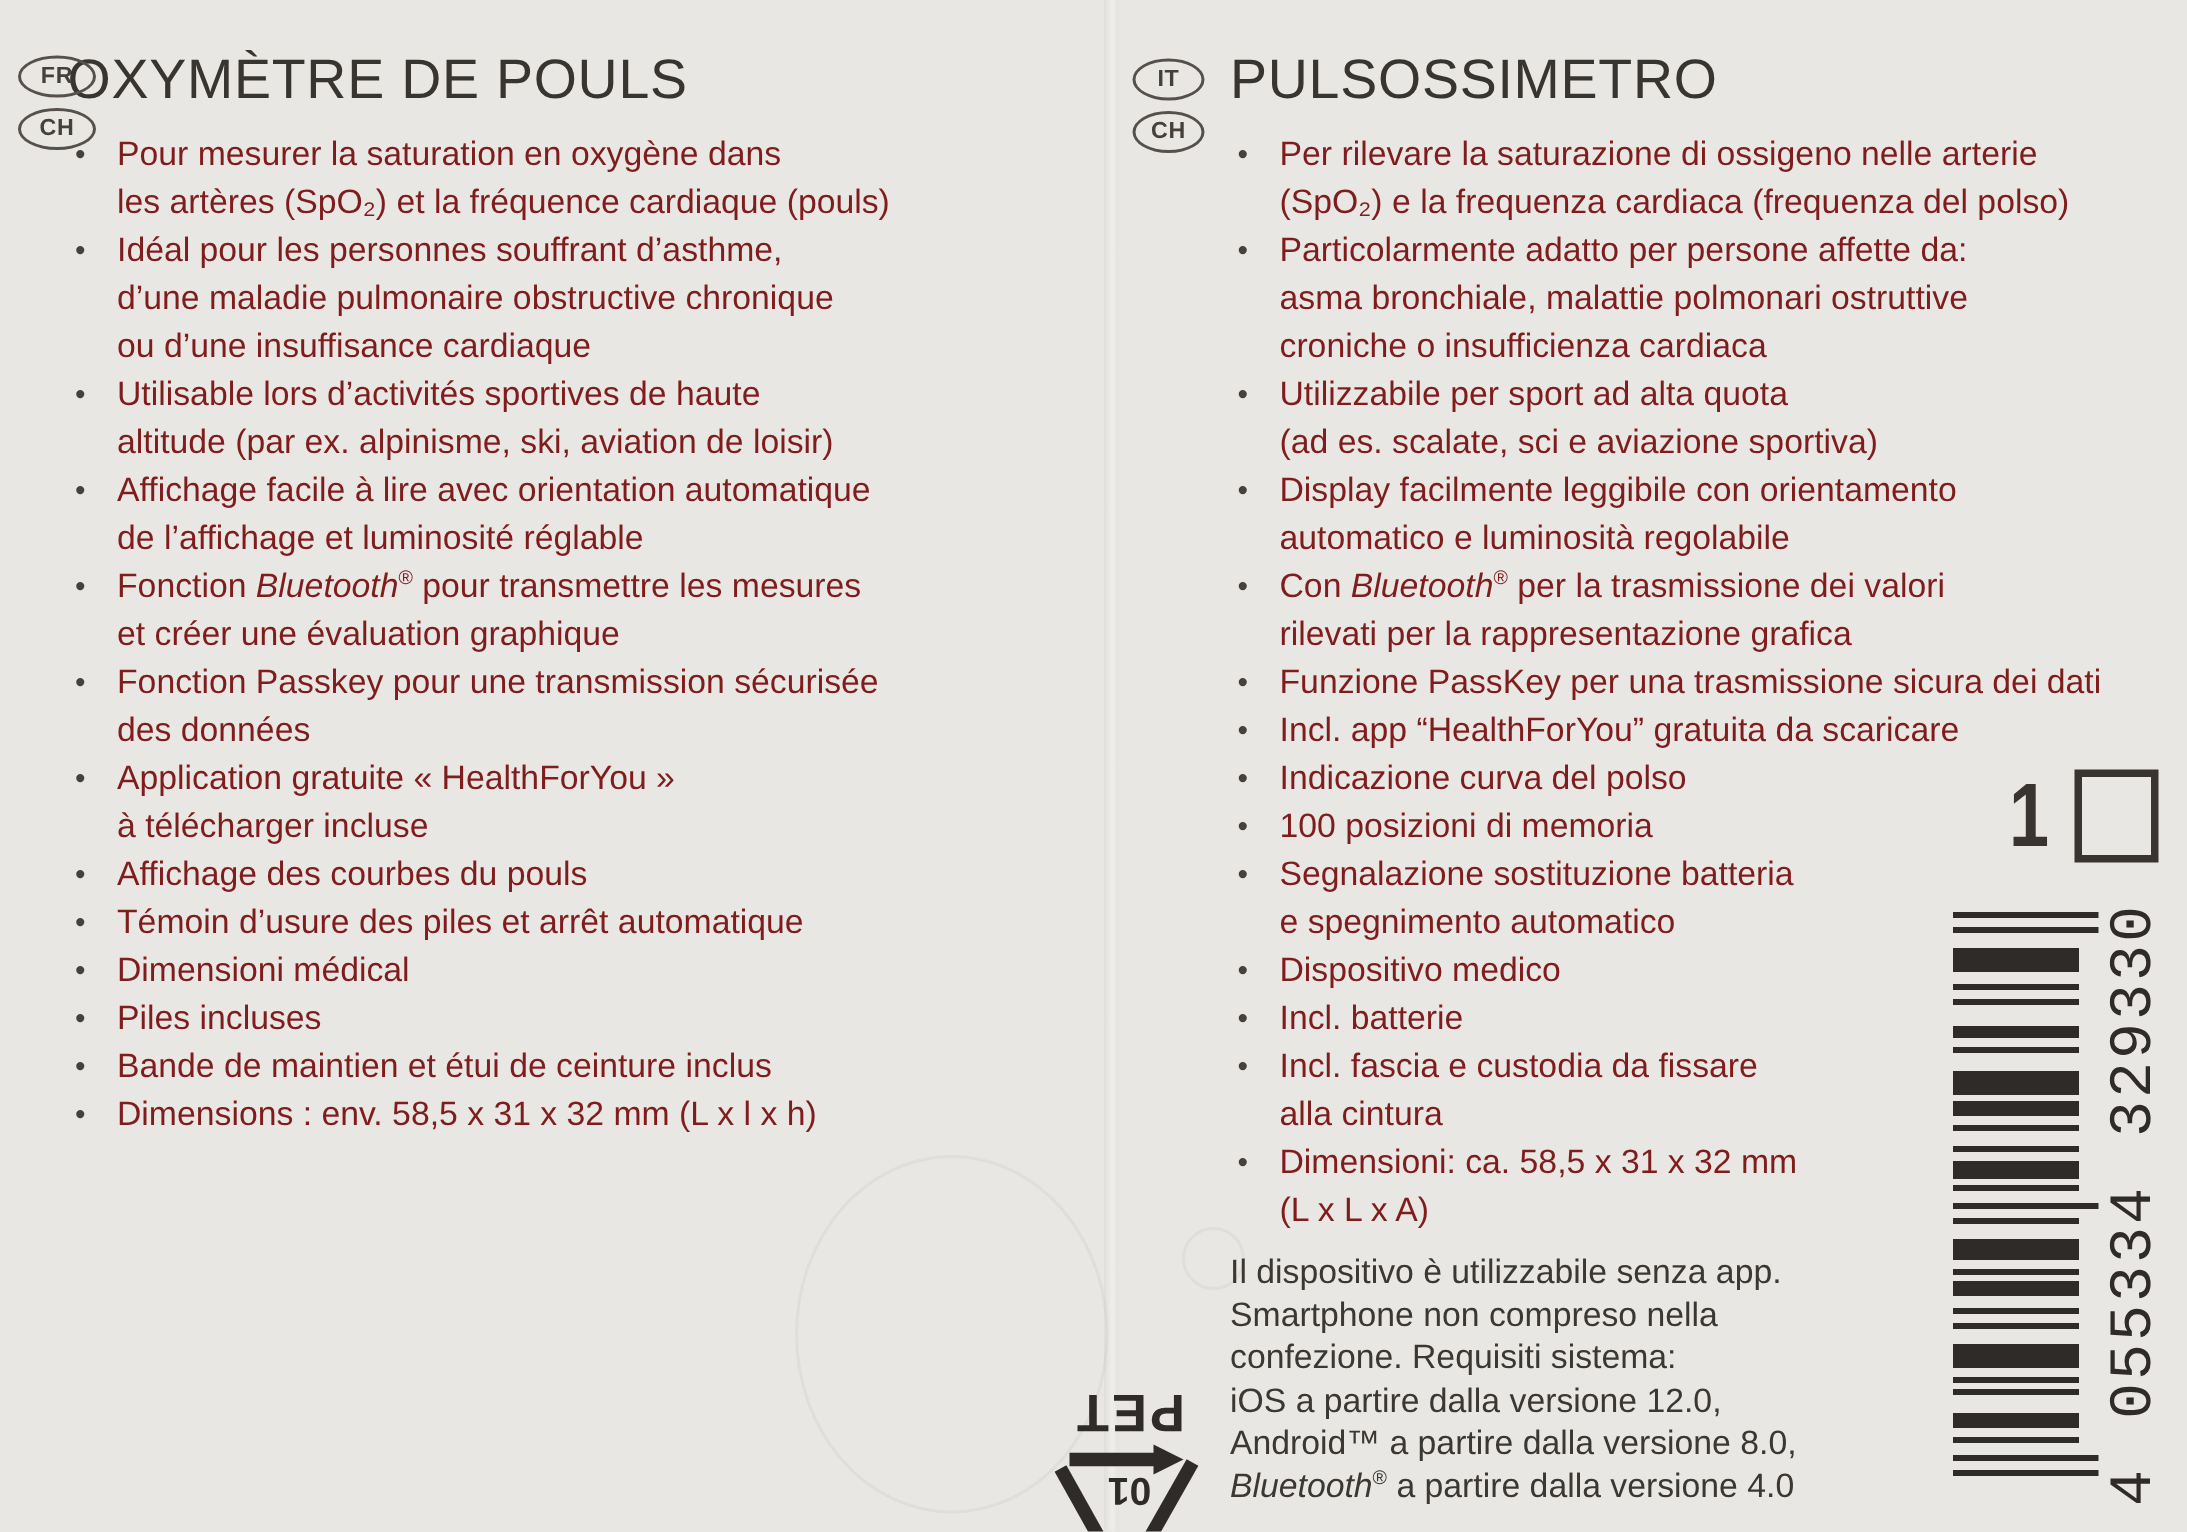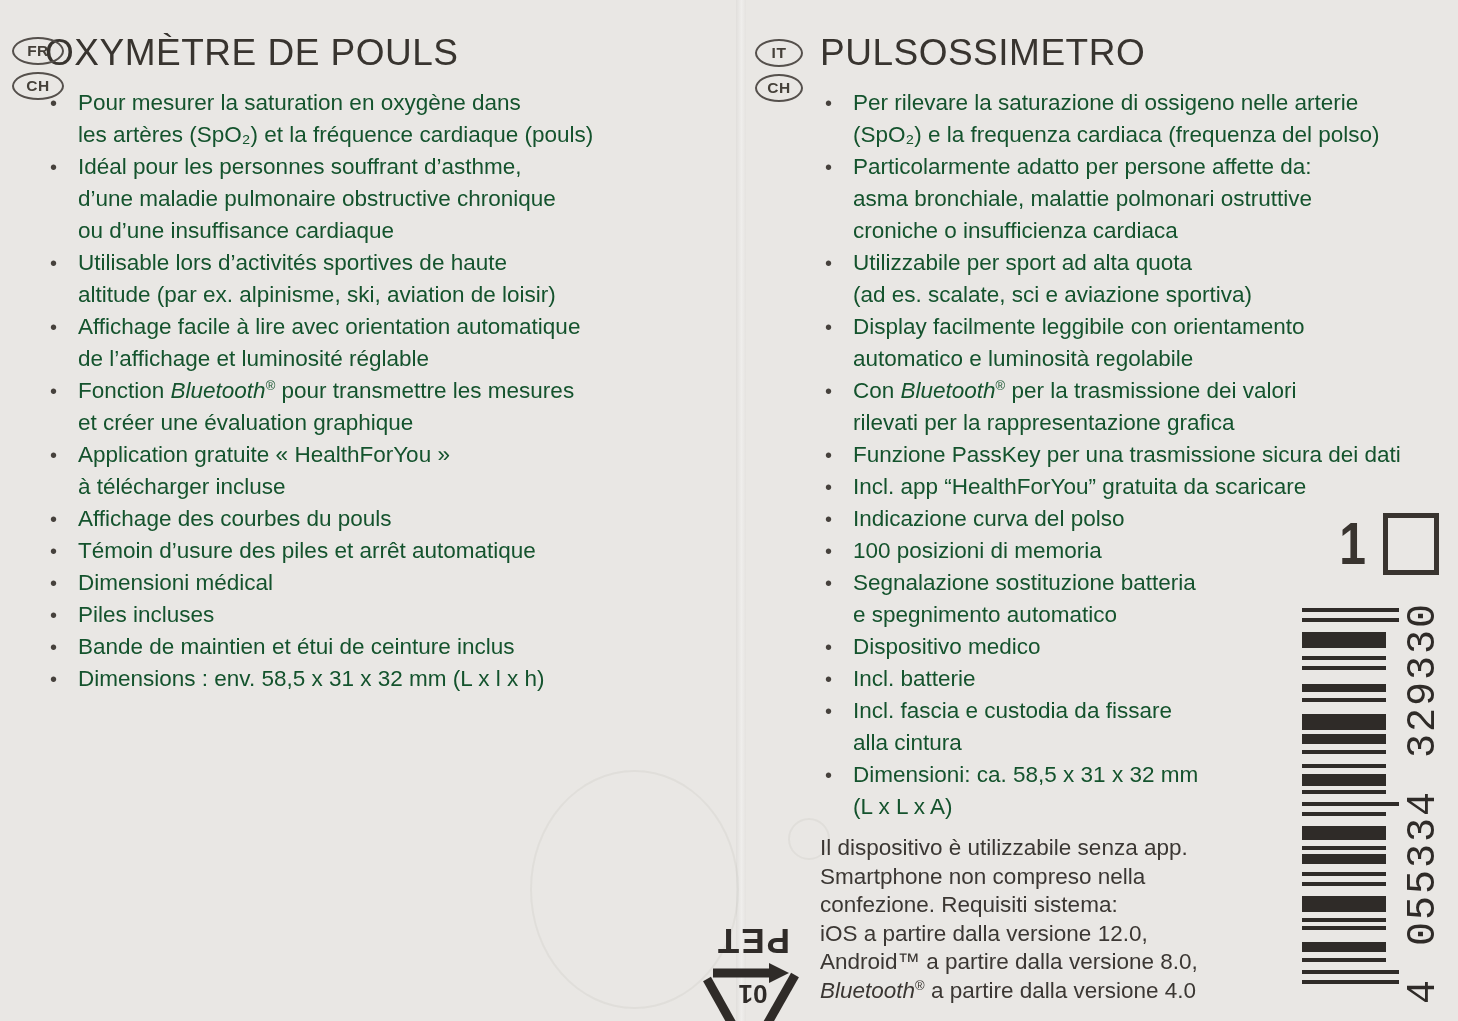--- a/index.html
+++ b/index.html
@@ -38,21 +38,21 @@
   .title{
     margin:0 0 13px 0;
     font-size:37px;font-weight:400;letter-spacing:0.5px;color:#38342f;
     white-space:pre;
   }
   ul.bullets{list-style:none;margin:0;padding:0 0 0 5px;}
   ul.bullets li{display:flex;}
   .dot{width:28px;flex:0 0 28px;font-size:20px;line-height:32px;color:#46413c;}
   .dot::before{content:"•";}
   .btext{
-    flex:1;font-size:22.5px;line-height:32px;white-space:pre;color:#14532d;
+    flex:1;font-size:22.5px;line-height:32px;white-space:pre;color:#7f1d1d;
   }
   .footnote{
     margin:14px 0 0 0;font-size:22.5px;line-height:29px;white-space:pre;color:#3b3733;
   }
   .col-right .footnote{margin-top:11px;line-height:28.5px;}
   i{font-style:italic;}
   sup.reg{font-size:58%;vertical-align:super;line-height:0;}
 
   
   .unit{position:absolute;left:1336px;top:513px;display:flex;align-items:center;gap:14px;
@@ -121,20 +121,25 @@
             <span class="btext rich">Affichage facile à lire avec orientation automatique
 de l’affichage et luminosité réglable</span>
           </li>
 
           <li>
             <span class="dot"></span>
             <span class="btext rich">Fonction <i>Bluetooth</i><sup class="reg">®</sup> pour transmettre les mesures
 et créer une évaluation graphique</span>
           </li>
 
+          <li>
+            <span class="dot"></span>
+            <span class="btext rich">Fonction Passkey pour une transmission sécurisée
+des données</span>
+          </li>
 
           <li>
             <span class="dot"></span>
             <span class="btext rich">Application gratuite « HealthForYou »
 à télécharger incluse</span>
           </li>
 
           <li>
             <span class="dot"></span>
             <span class="btext rich">Affichage des courbes du pouls</span>

